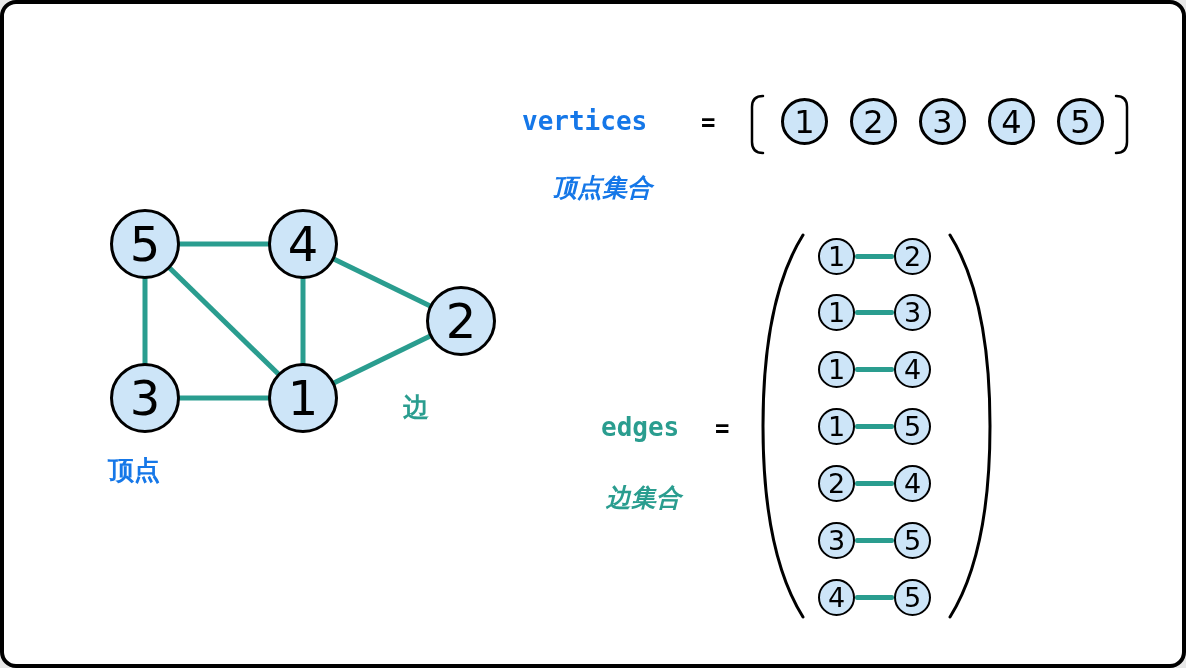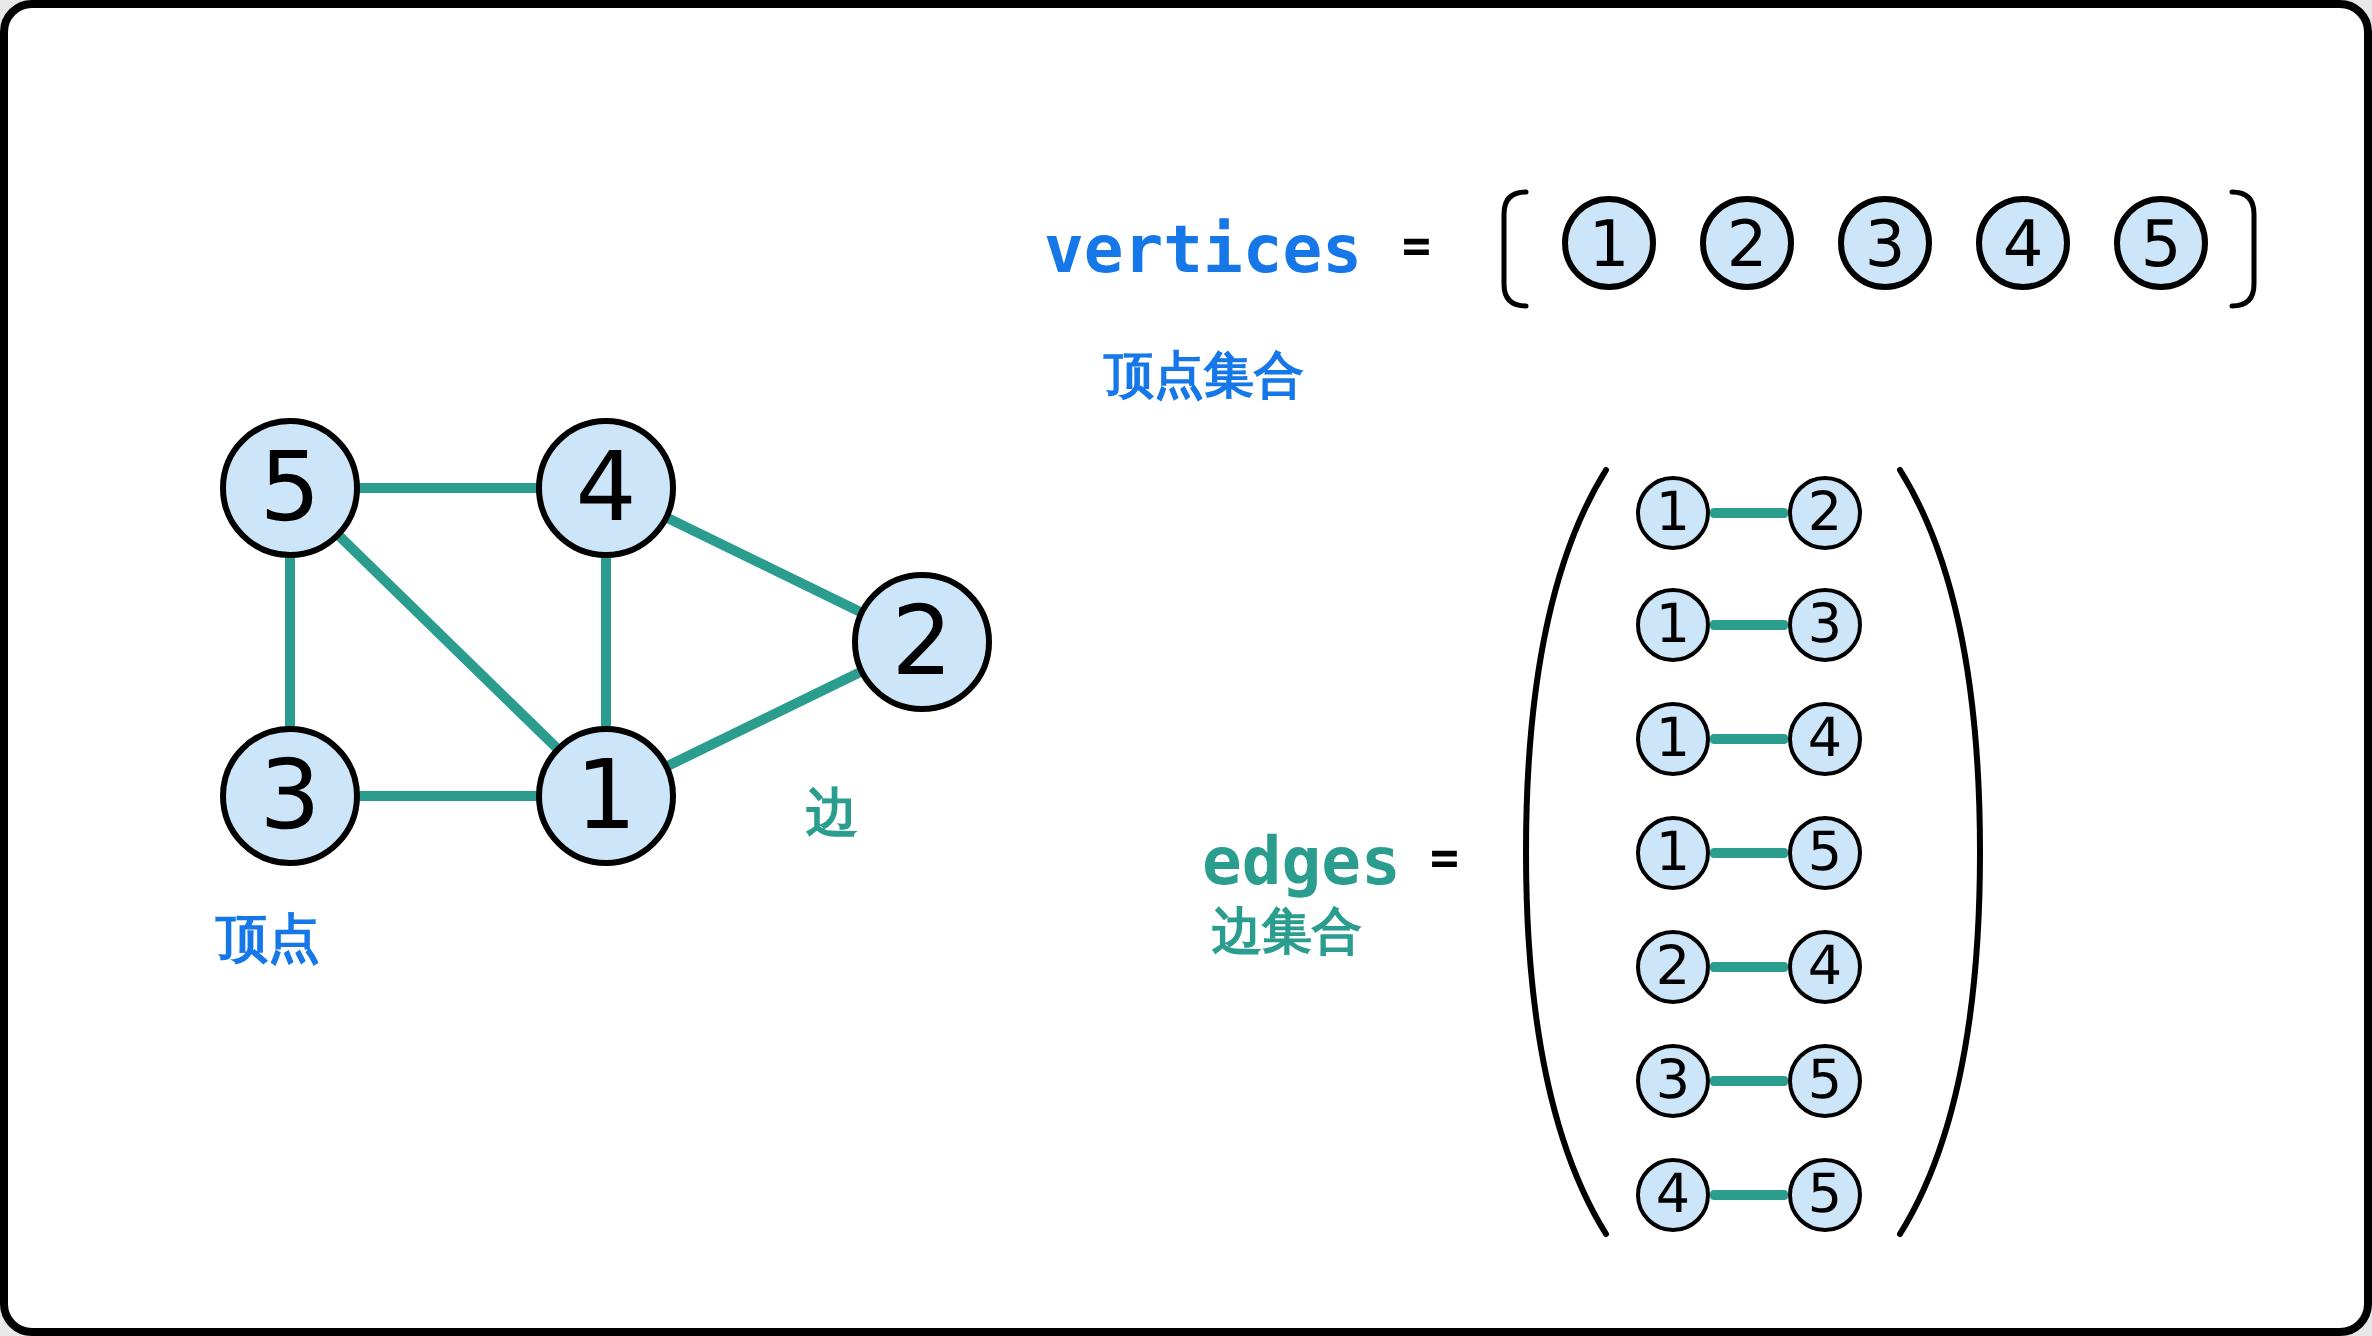--- a/index.html
+++ b/index.html
@@ -36,29 +36,29 @@
   .gn-4{left:264px;top:205px;}
   .gn-2{left:422px;top:282px;}
   .gn-3{left:106px;top:359px;}
   .gn-1{left:264px;top:359px;}
 
   .annot{position:absolute;font-weight:bold;font-size:26px;line-height:1.1;transform:translateX(-50%);white-space:nowrap;}
   .annot-vertex{left:130px;top:452px;color:var(--text-blue);}
   .annot-edge{left:412px;top:389px;color:var(--edge-teal);}
 
   
-  .kw{position:absolute;font-family:"DejaVu Sans Mono","Liberation Mono",monospace;font-weight:bold;font-size:33px;line-height:1;white-space:nowrap;}
+  .kw{position:absolute;font-family:"DejaVu Sans Mono","Liberation Mono",monospace;font-weight:bold;font-size:26px;line-height:1;white-space:nowrap;}
   .kw-vertices{left:518px;top:104px;color:var(--text-blue);}
   .kw-edges{left:597px;top:410px;color:var(--edge-teal);}
   .eq{position:absolute;font-family:"DejaVu Sans Mono","Liberation Mono",monospace;font-weight:bold;font-size:24px;line-height:1;color:var(--ink);}
   .eq-vertices{left:697px;top:107px;}
   .eq-edges{left:711px;top:413px;}
-  .caption{position:absolute;font-weight:bold;font-size:25px;line-height:1.1;white-space:nowrap;}
+  .caption{position:absolute;font-weight:bold;font-size:25px;line-height:1.1;white-space:nowrap;font-style:italic;}
   .caption-vertices{left:548px;top:170px;color:var(--text-blue);}
-  .caption-edges{left:602px;top:448px;color:var(--edge-teal);}
+  .caption-edges{left:602px;top:480px;color:var(--edge-teal);}
 
   .chip-row{position:absolute;left:777px;top:94px;display:flex;gap:22px;}
   .chip{
     box-sizing:border-box;
     width:47px;height:47px;
     border:3px solid var(--ink);
     border-radius:50%;
     background:var(--node-fill);
     display:flex;align-items:center;justify-content:center;
     font-size:32px;line-height:1;color:var(--ink);

